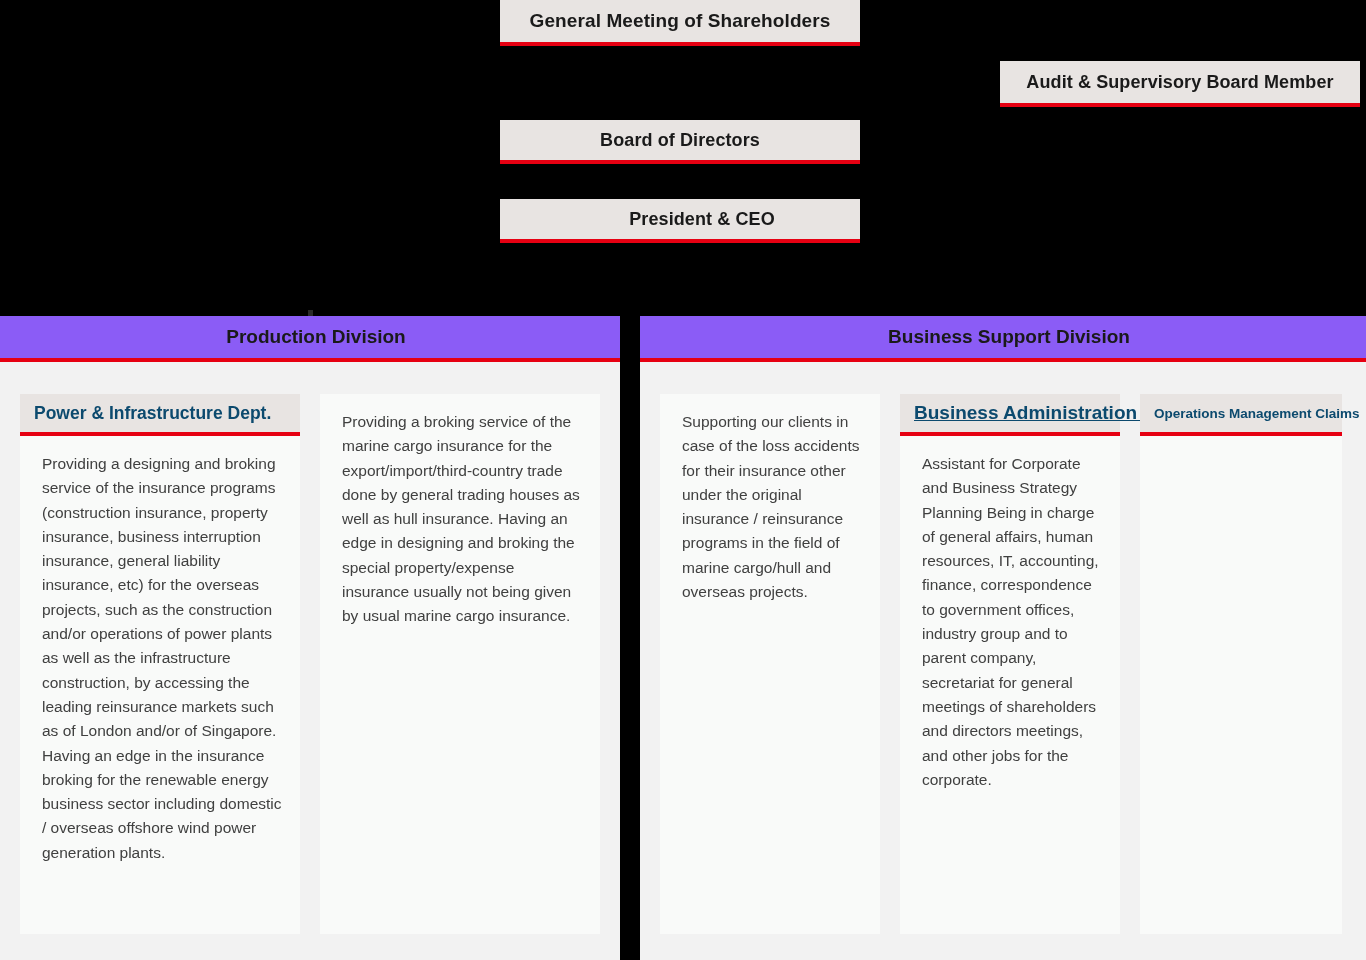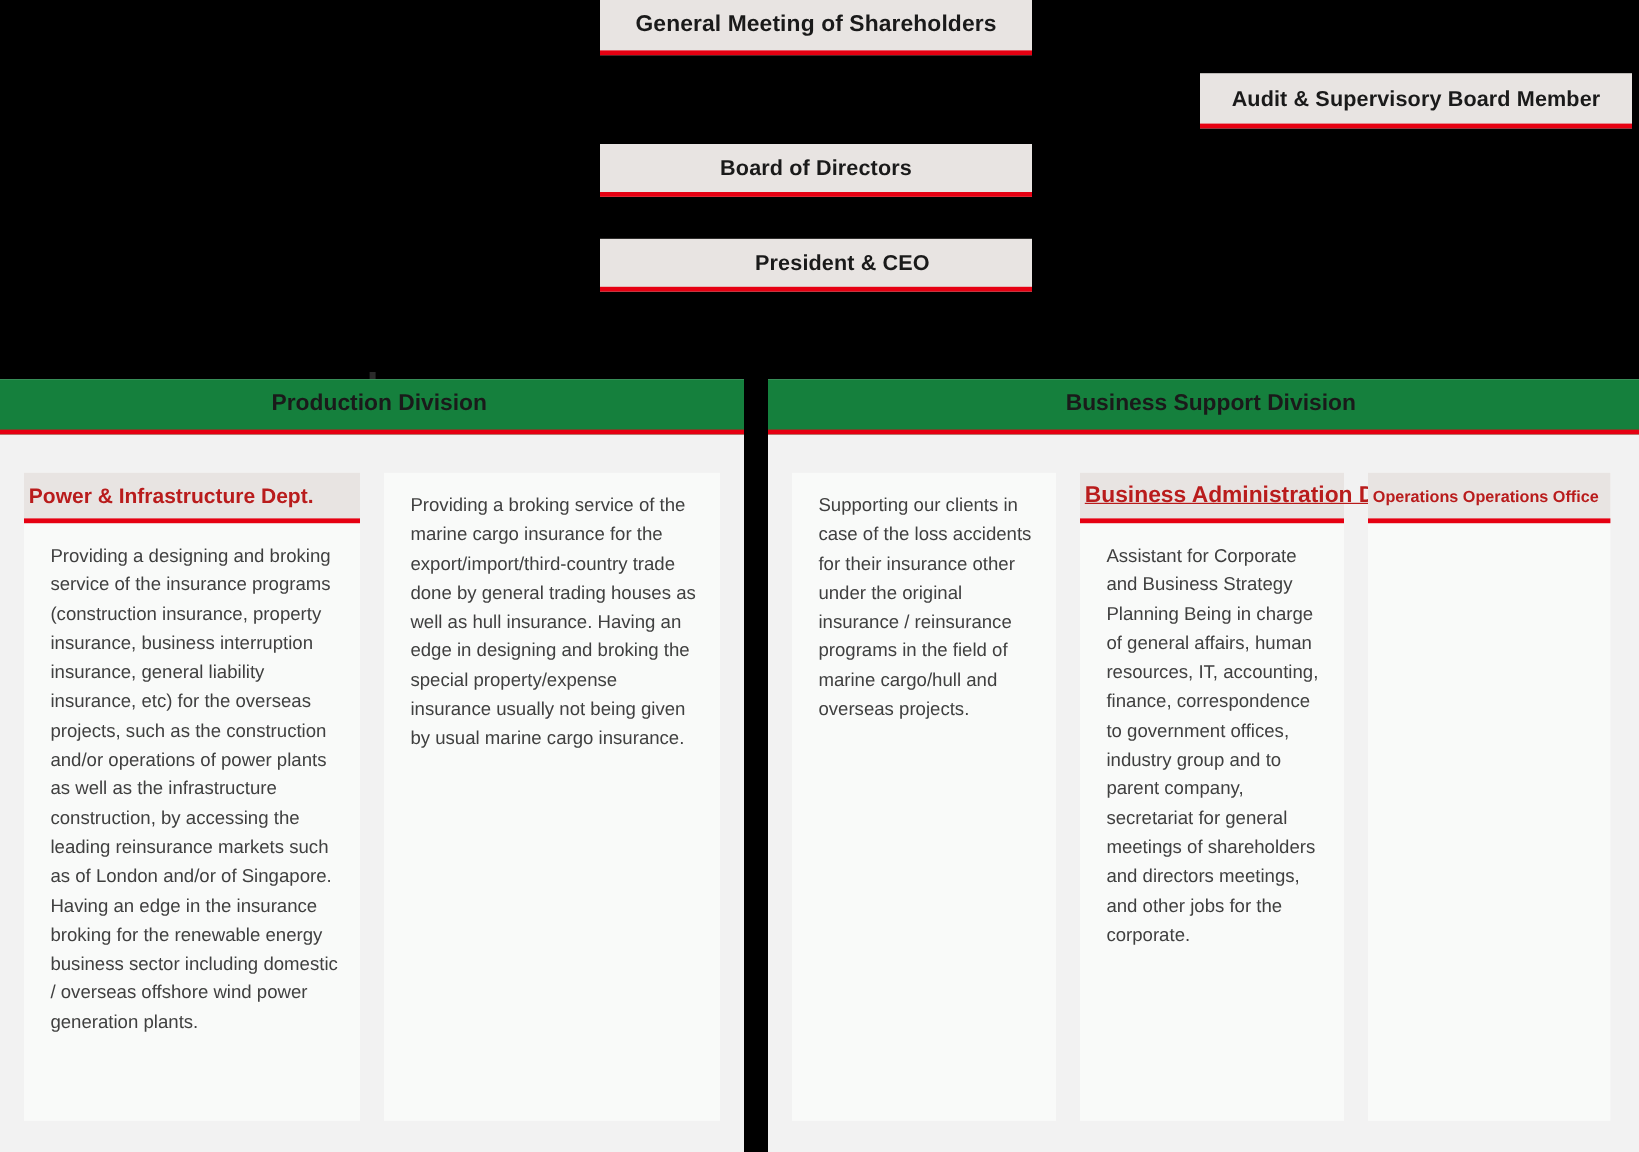--- a/index.html
+++ b/index.html
@@ -52,21 +52,21 @@
     top: 316px;
     height: 644px;
     background: #F2F2F2;
     box-sizing: border-box;
   }
   #div-production { left: 0px;   width: 620px; }
   #div-support    { left: 640px; width: 726px; }
 
   .division-head {
     height: 46px;
-    background: #15803d;
+    background: #8b5cf6;
     border-bottom: 4px solid #E60012;
     display: flex;
     align-items: center;
     justify-content: center;
     font-size: 19px;
     font-weight: bold;
     color: #1a1a1a;
     box-sizing: border-box;
     padding-left: 12px;
   }
@@ -84,24 +84,24 @@
     display: flex;
     flex-direction: column;
     height: 540px;
   }
   .dept-head {
     background: #E8E4E2;
     border-bottom: 4px solid #E60012;
     height: 42px;
     display: flex;
     align-items: center;
-    padding-left: 4px;
+    padding-left: 14px;
     box-sizing: border-box;
     font-weight: bold;
-    color: #b91c1c;
+    color: #0c4a6e;
     white-space: nowrap;
   }
   .dept-body {
     padding: 16px 16px 0 22px;
     font-size: 15.5px;
     line-height: 24.3px;
     color: #404040;
     white-space: pre-line;
   }
 
@@ -177,18 +177,18 @@
 
     <div class="dept" id="dept-admin">
       <div class="dept-head">
         <span>Business Administration Dept.</span>
       </div>
       <div class="dept-body">Assistant for Corporate and Business Strategy Planning Being in charge of general affairs, human resources, IT, accounting, finance, correspondence to government offices, industry group and to parent company, secretariat for general meetings of shareholders and directors meetings, and other jobs for the corporate.</div>
     </div>
 
     <div class="dept" id="dept-ops">
       <div class="dept-head">
-        <span>Operations Operations Office</span>
+        <span>Operations Management Claims</span>
       </div>
     </div>
 
   </div>
 </div>
 
 </body></html>

